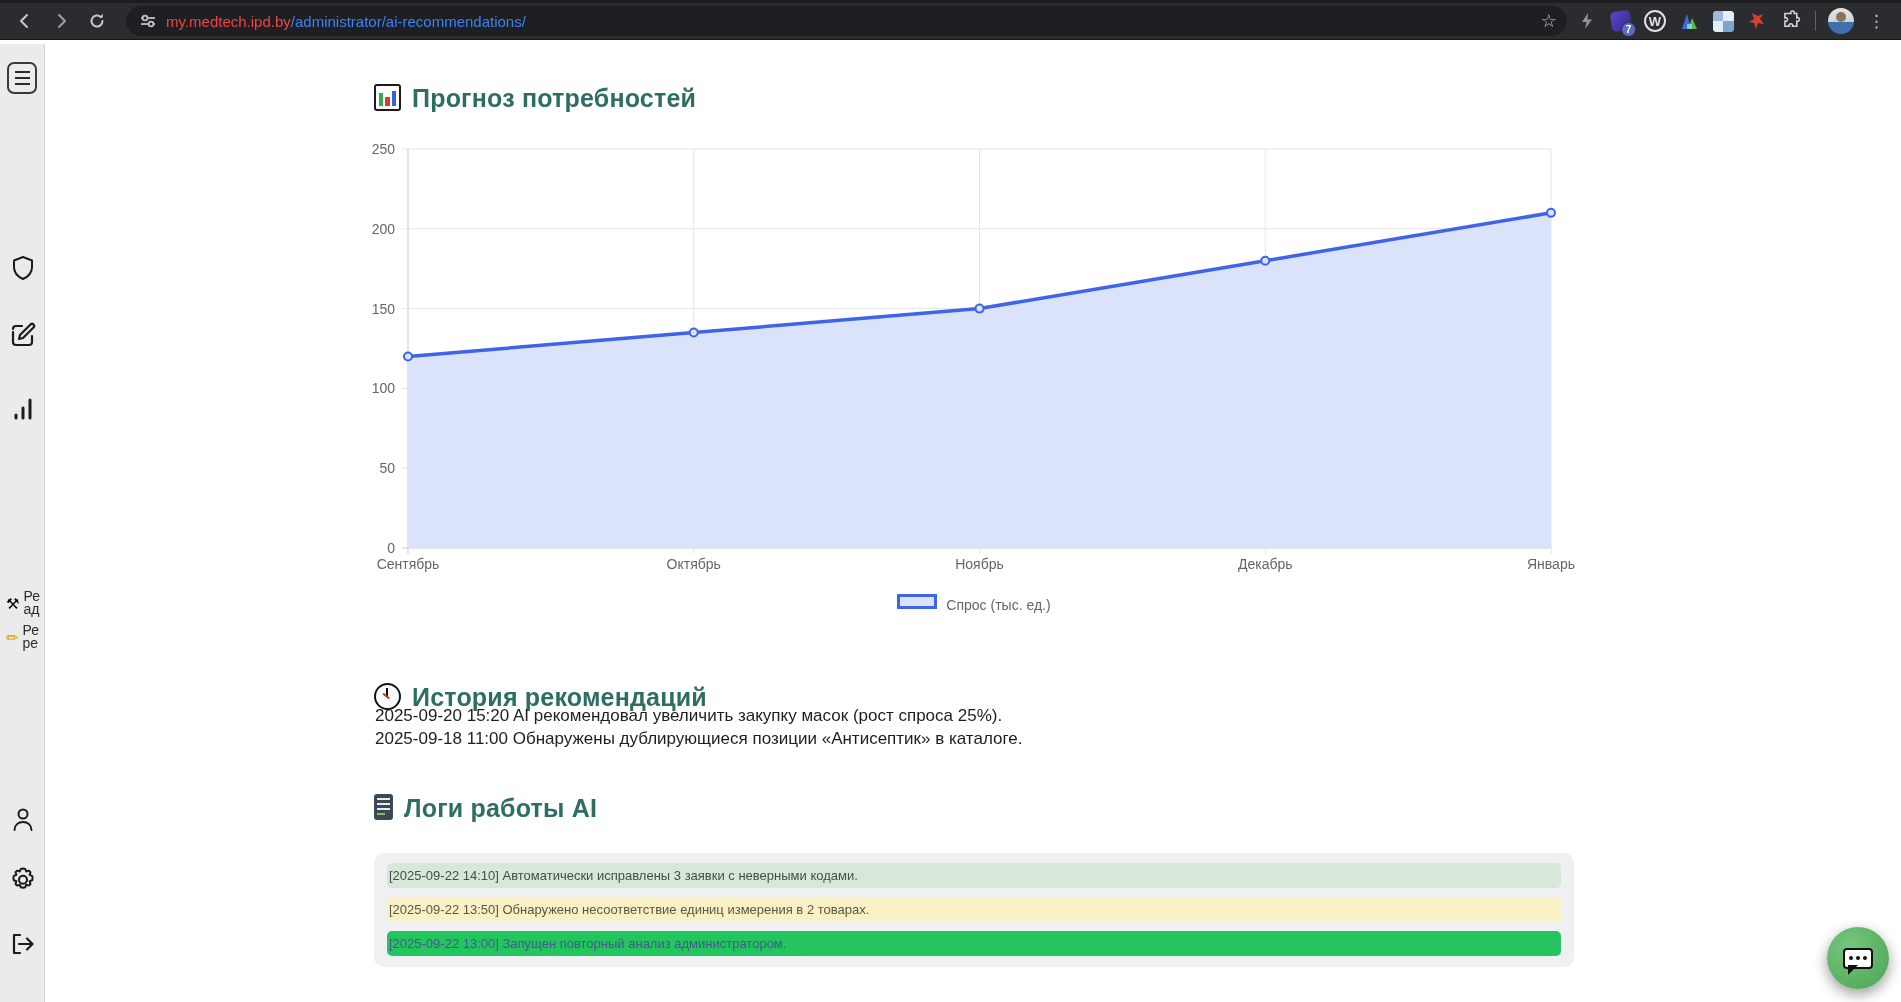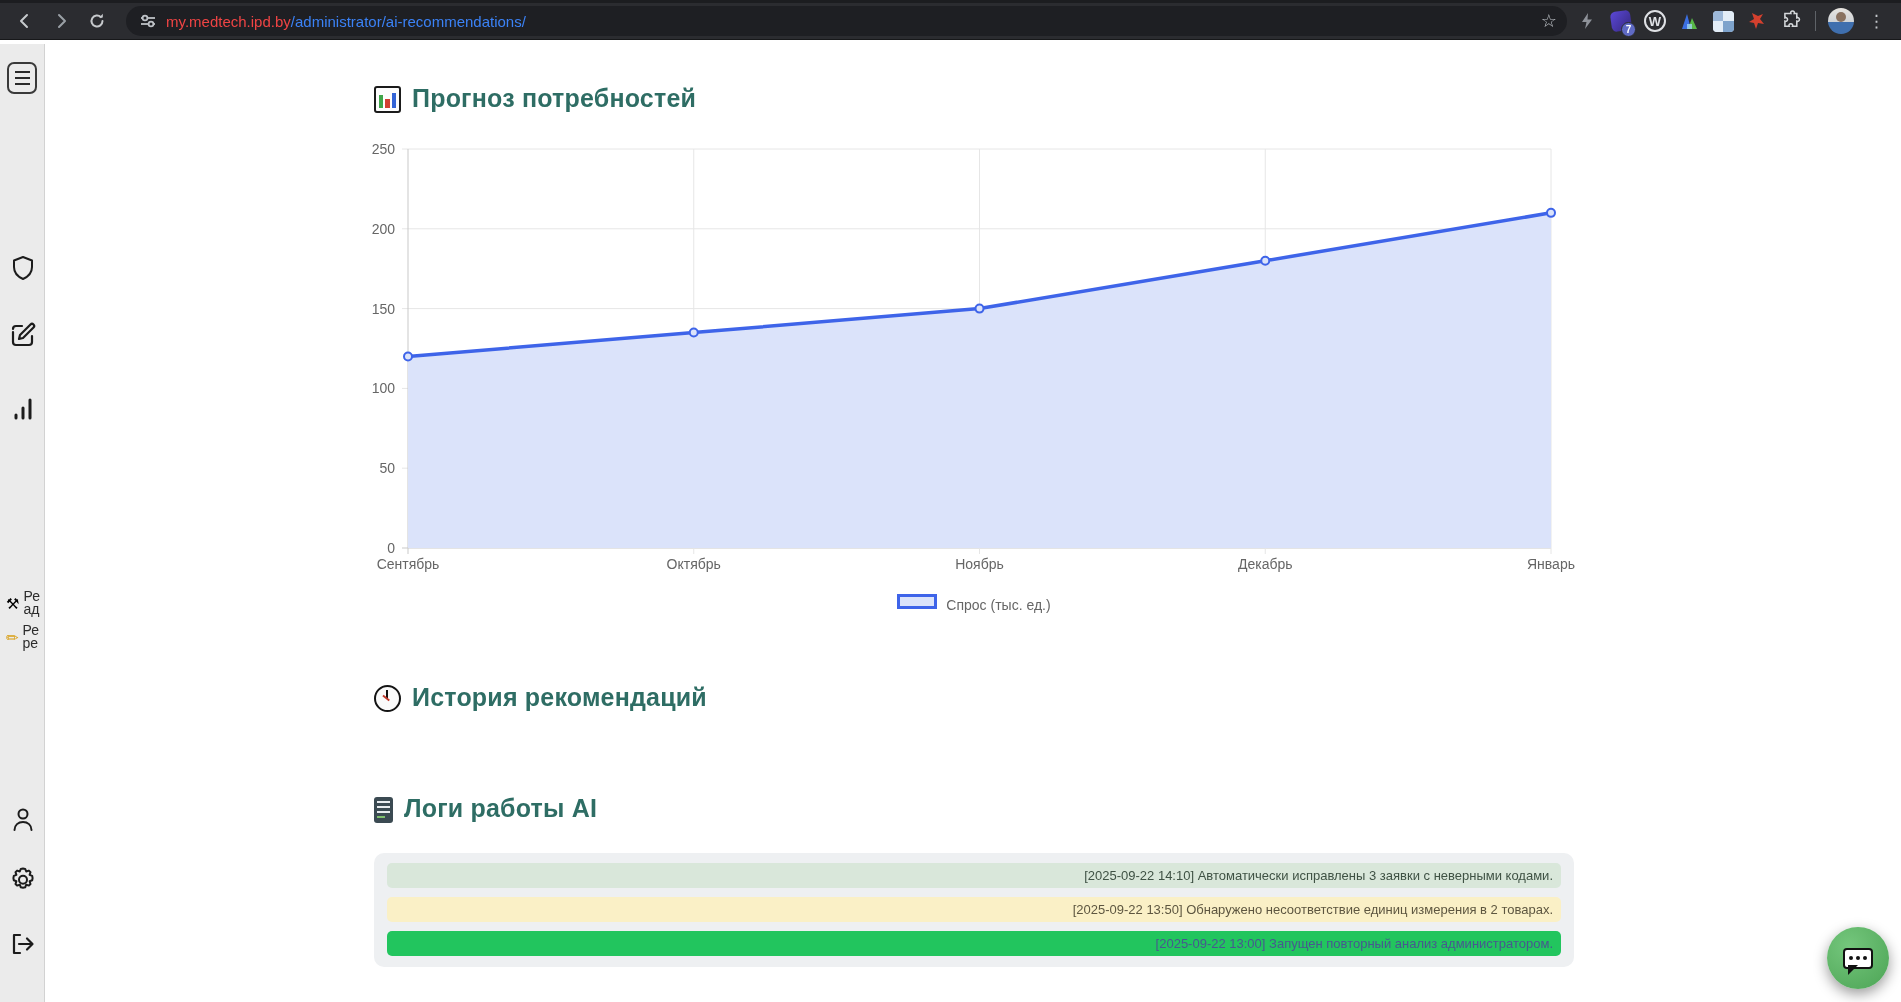--- a/index.html
+++ b/index.html
@@ -59,21 +59,21 @@
   .sb-icon svg { display: block; }
   .sb-text-item { position: absolute; left: 6px; width: 60px; display: flex; align-items: center; gap: 4px; cursor: pointer; }
   .sb-emoji { font-size: 15px; line-height: 1; flex: none; }
   .sb-emoji.pencil { color: #d9a018; transform: rotate(0deg); }
   .sb-lines { font-size: 14px; color: #2c2c2c; line-height: 13px; white-space: nowrap; }
 
   
   .main { position: absolute; top: 44px; left: 46px; width: 1855px; height: 958px; background: #fff; }
   .container { position: relative; width: 1200px; margin-left: 328px; height: 100%; }
 
-  .section-heading { position: absolute; display: flex; align-items: flex-end; gap: 11px; color: #2e6d64; font-size: 25px; font-weight: bold; letter-spacing: .2px; }
+  .section-heading { position: absolute; display: flex; align-items: flex-start; gap: 11px; color: #2e6d64; font-size: 25px; font-weight: bold; letter-spacing: .2px; }
 
   
   .emoji-chart { width: 27px; height: 27px; background: #fdfdfd; border: 2.5px solid #1b1b1b; border-radius: 3px; display: flex; align-items: flex-end; justify-content: center; gap: 2px; padding: 3px 2px; }
   .emoji-chart i { display: block; width: 4.5px; }
   .emoji-chart i.g { height: 13px; background: #3fa54a; }
   .emoji-chart i.r { height: 9px;  background: #d23f31; }
   .emoji-chart i.b { height: 15px; background: #3464d6; }
 
   
   .emoji-clock { width: 27px; height: 27px; border-radius: 50%; border: 2.5px solid #141414; background: #fafafa; position: relative; }
@@ -87,21 +87,21 @@
 
   .chart-block { position: absolute; top: 93px; left: 0; width: 1200px; height: 480px; }
   .chart-block svg { overflow: visible; display: block; }
   .chart-legend { position: absolute; top: 452px; left: 0; width: 100%; display: flex; align-items: center; justify-content: center; gap: 9px; cursor: pointer; }
   .legend-swatch { width: 40px; height: 15px; background: #dbe3fa; border: 3px solid #3e64e9; }
   .legend-label { font-size: 14px; color: #666; margin-top: 8px; }
 
   .history-block { position: absolute; top: 660px; left: 1px; font-size: 17px; color: #1e1e1e; line-height: 23px; }
 
   .logs-panel { position: absolute; top: 809px; left: 0; width: 1200px; background: #eef0f2; border-radius: 10px; padding: 10px 13px 2px 13px; }
-  .log-row { border-radius: 5px; padding: 5px 8px; font-size: 13px; margin-bottom: 9px; text-align: right; }
+  .log-row { border-radius: 5px; padding: 5px 2px; font-size: 13px; margin-bottom: 9px; }
 
   
   .fab {
     position: absolute; left: 1827px; top: 927px; width: 62px; height: 62px; border-radius: 50%;
     background: radial-gradient(circle at 35% 30%, #74c67c, #4ca455);
     box-shadow: 0 5px 14px rgba(0,0,0,.4); cursor: pointer;
     display: flex; align-items: center; justify-content: center;
   }
   .fab-bubble { position: relative; width: 30px; height: 21px; background: #fff; border: 2.5px solid #111; border-radius: 4px; display: flex; align-items: center; justify-content: center; gap: 3px; }
   .fab-bubble::after { content:""; position:absolute; left: 3px; bottom: -8px; border: 5px solid transparent; border-top-color: #111; border-left-color: #111; }
@@ -292,20 +292,24 @@
         <span class="legend-swatch"></span>
         <span class="legend-label">Спрос (тыс. ед.)</span>
       </div>
     </div>
 
     <div class="section-heading" style="top:611px;margin-top:28px;">
       <span class="emoji-clock"></span>
       <span>История рекомендаций</span>
     </div>
 
+    <div class="history-block">
+      <div>2025-09-20 15:20 AI рекомендовал увеличить закупку масок (рост спроса 25%).</div>
+      <div>2025-09-18 11:00 Обнаружены дублирующиеся позиции «Антисептик» в каталоге.</div>
+    </div>
 
     <div class="section-heading" style="top:750px;">
       <span class="emoji-receipt">
           <i></i>
           <i></i>
           <i></i>
           <i></i>
         </span>
       <span>Логи работы AI</span>
     </div>

